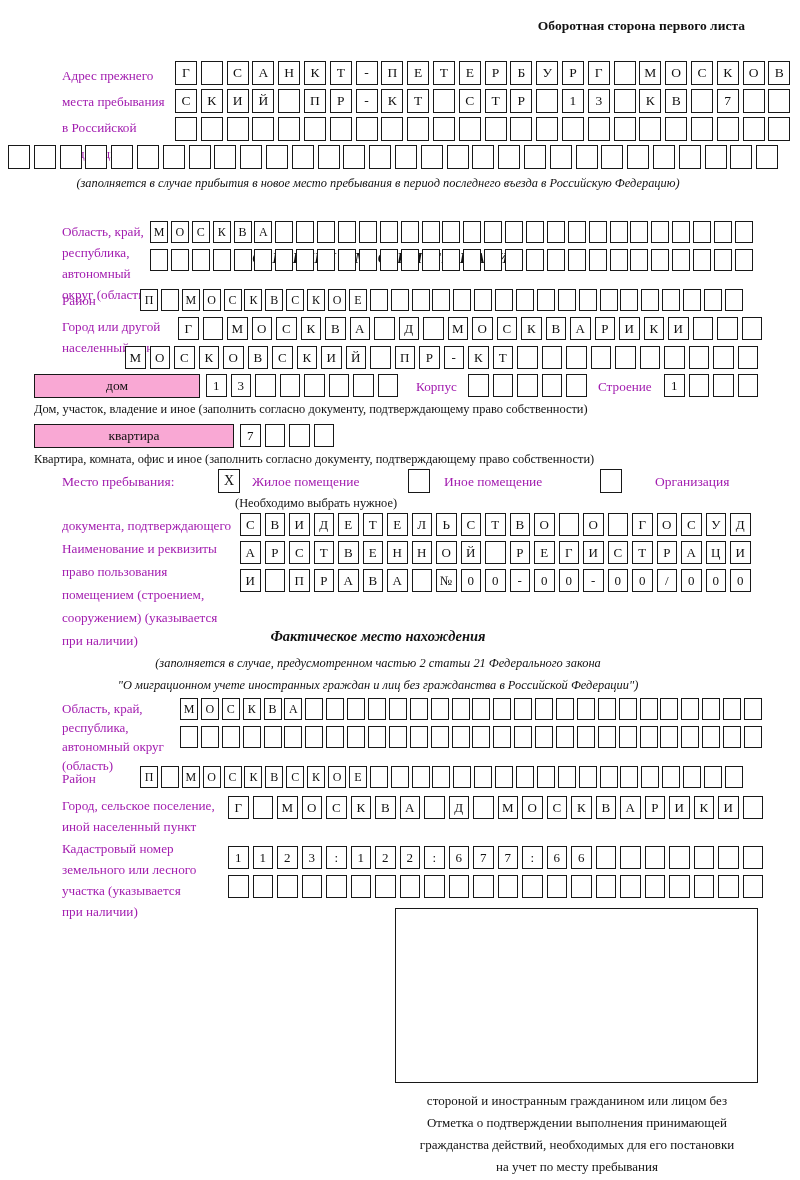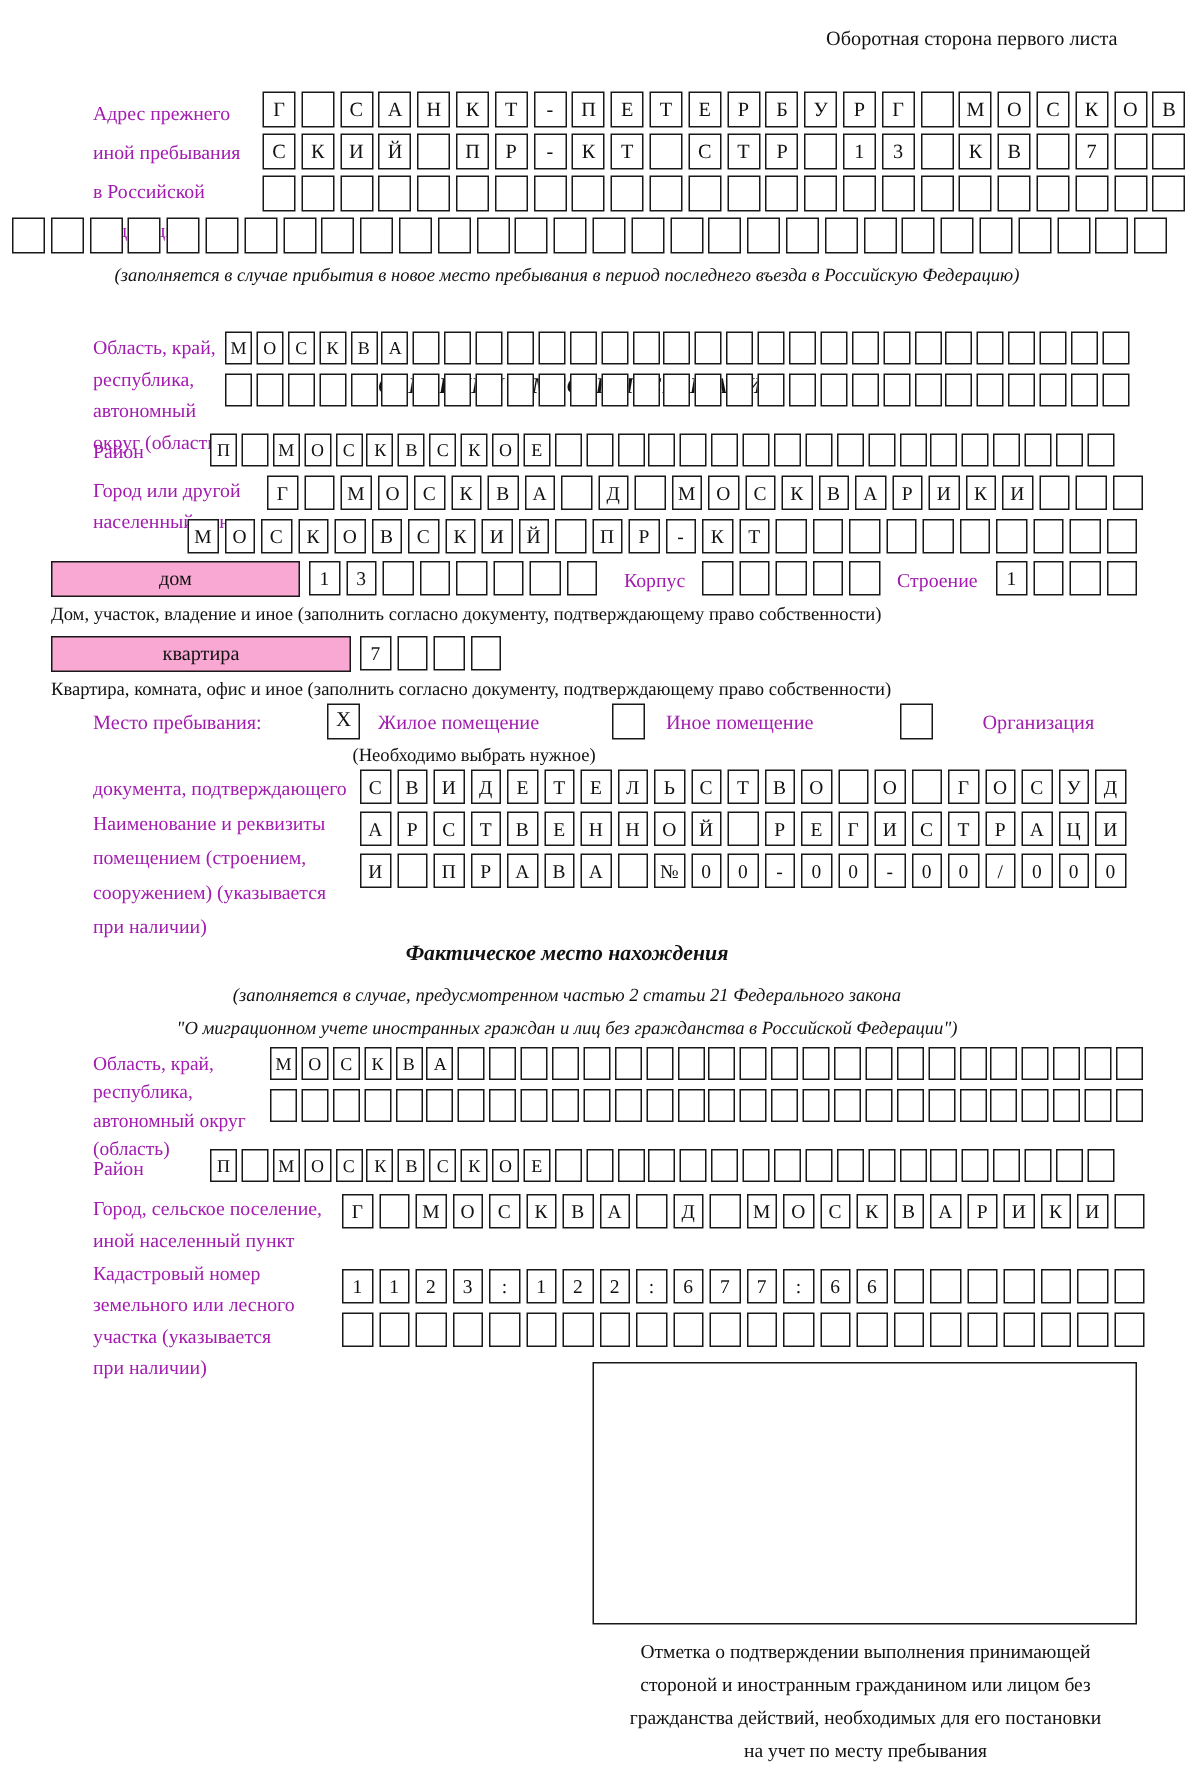--- a/index.html
+++ b/index.html
@@ -23,25 +23,25 @@
   .checkbox{position:absolute;box-sizing:border-box;width:22px;height:24px;border:1.7px solid #181818;
             display:flex;align-items:center;justify-content:center;font-size:14px;background:#fff;}
   .stamp-box{position:absolute;box-sizing:border-box;border:1.8px solid #181818;background:#fff;}
   .caption{position:absolute;font-size:13px;line-height:22px;text-align:center;}
 </style>
 </head>
 <body>
 
 <div class="page">
 
-  <div class="note" style="top:18px;right:55px;font-size:13.5px;">Оборотная сторона первого листа</div>
+  <div class="note" style="top:18px;right:55px;font-size:13.5px;font-weight:bold;">Оборотная сторона первого листа</div>
 
   <div class="lbl" style="left:62px;top:63px;line-height:26px;">
     <div>Адрес прежнего</div>
-    <div>иной пребывания</div>
+    <div>места пребывания</div>
     <div>в Российской</div>
     <div>Федерации</div>
   </div>
   <div class="cells lg" style="left:175px;top:61px;">
       <div class="cell">Г</div>
       <div class="cell"></div>
       <div class="cell">С</div>
       <div class="cell">А</div>
       <div class="cell">Н</div>
       <div class="cell">К</div>
@@ -373,20 +373,21 @@
   </div>
   <div class="checkbox" style="left:600px;top:469px;"></div>
   <div class="lbl" style="left:655px;top:471px;font-size:13.5px;">
     <div>Организация</div>
   </div>
   <div class="note" style="left:235px;top:496px;">(Необходимо выбрать нужное)</div>
 
   <div class="lbl" style="left:62px;top:514px;line-height:23px;">
     <div>документа, подтверждающего</div>
     <div>Наименование и реквизиты</div>
+    <div>право пользования</div>
     <div>помещением (строением,</div>
     <div>сооружением) (указывается</div>
     <div>при наличии)</div>
   </div>
   <div class="cells md" style="left:240px;top:513px;">
       <div class="cell">С</div>
       <div class="cell">В</div>
       <div class="cell">И</div>
       <div class="cell">Д</div>
       <div class="cell">Е</div>
@@ -639,19 +640,19 @@
       <div class="cell"></div>
       <div class="cell"></div>
       <div class="cell"></div>
       <div class="cell"></div>
       <div class="cell"></div>
       <div class="cell"></div>
     </div>
 
   <div class="stamp-box" style="left:395px;top:908px;width:363px;height:175px;"></div>
   <div class="caption" style="left:372px;top:1090px;width:410px;">
+    <div>стороной и иностранным гражданином или лицом без</div>
     <div>Отметка о подтверждении выполнения принимающей</div>
-    <div>стороной и иностранным гражданином или лицом без</div>
     <div>гражданства действий, необходимых для его постановки</div>
     <div>на учет по месту пребывания</div>
   </div>
 
 </div>
 
 </body></html>

